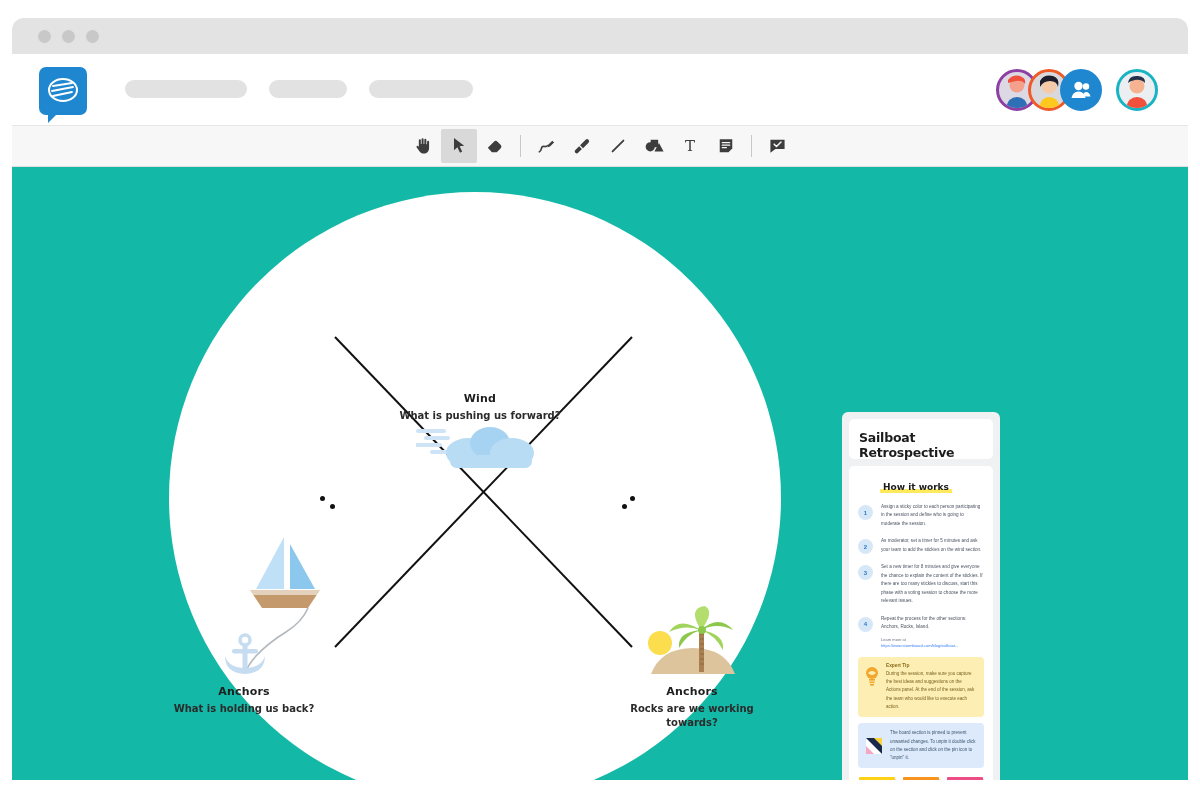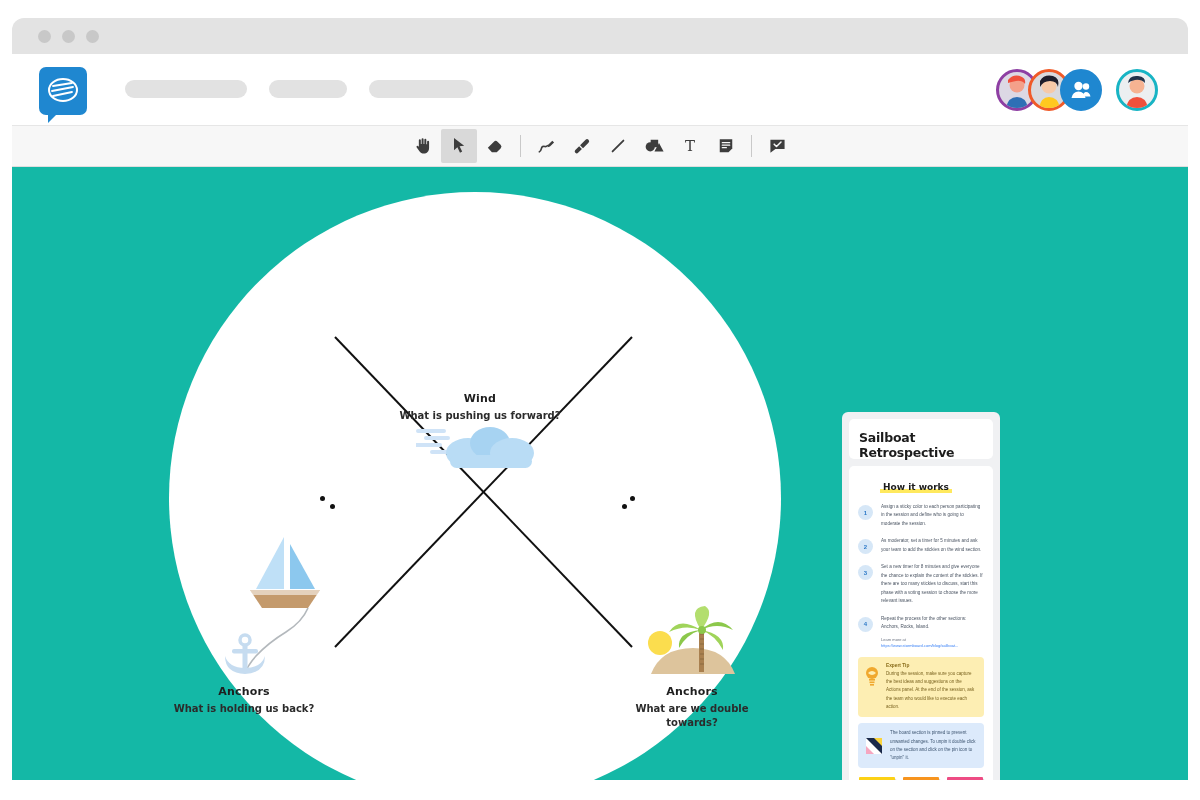--- a/index.html
+++ b/index.html
@@ -406,21 +406,21 @@
       <path d="M55 30 h4 M55 35 h4 M55 40 h4 M55 45 h4 M55 50 h4 M55 55 h4 M55 60 h4" stroke="#8b6a40" stroke-width="1.2"></path>
       <path d="M56 26 q-22-14 -32 2 q16-8 32-2z" fill="#a0d45a"></path>
       <path d="M56 26 q18-16 32 0 q-16-8 -32 0z" fill="#8cc84b"></path>
       <path d="M56 26 q-14-22 4-24 q10 6 -4 24z" fill="#b3de6e"></path>
       <path d="M56 26 q-24 2 -22 18 q8-14 22-18z" fill="#8cc84b"></path>
       <path d="M56 26 q24 4 22 20 q-8-15 -22-20z" fill="#a0d45a"></path>
       <circle cx="57" cy="26" r="4" fill="#8cc84b"></circle>
     </svg>
     <div class="quad" id="quad-island">
       <div class="q-title">Anchors</div>
-      <div class="q-sub">What are we double towards?</div>
+      <div class="q-sub">Rocks are we working towards?</div>
     </div>
 
     <div class="panel">
       <div class="panel-head">
         <svg width="22" height="22" viewBox="0 0 22 22">
           <path d="M10.5 2 L10.5 14 L3.5 14 Z" fill="#bfe0f7"></path>
           <path d="M12 4.5 L19 14 L12 14 Z" fill="#4a9fe0"></path>
           <rect x="2" y="15" width="18" height="2" fill="#8e7ddb"></rect>
           <rect x="4" y="18" width="14" height="1.6" fill="#8e7ddb"></rect>
         </svg>

